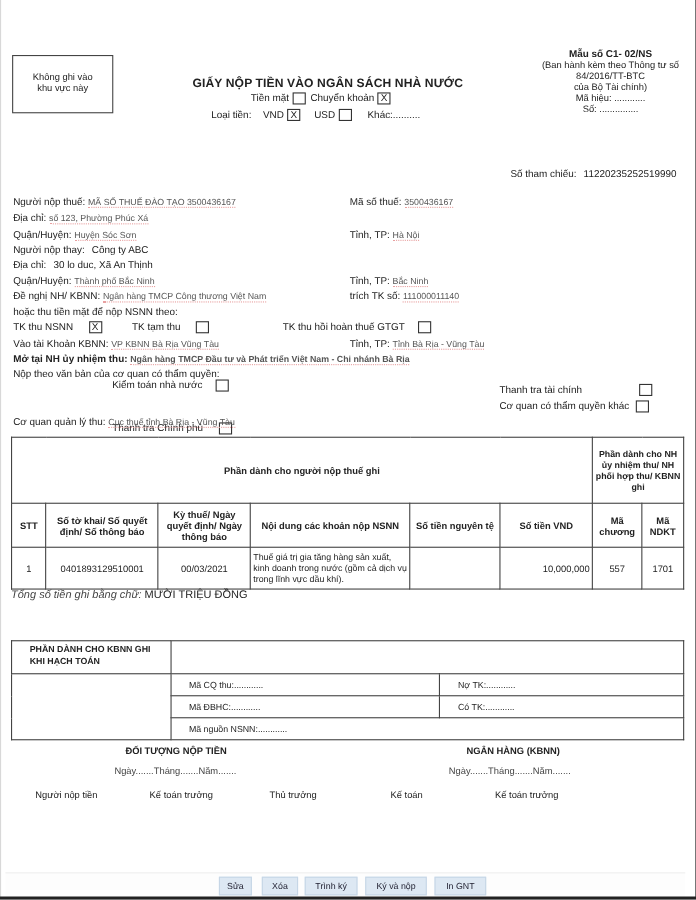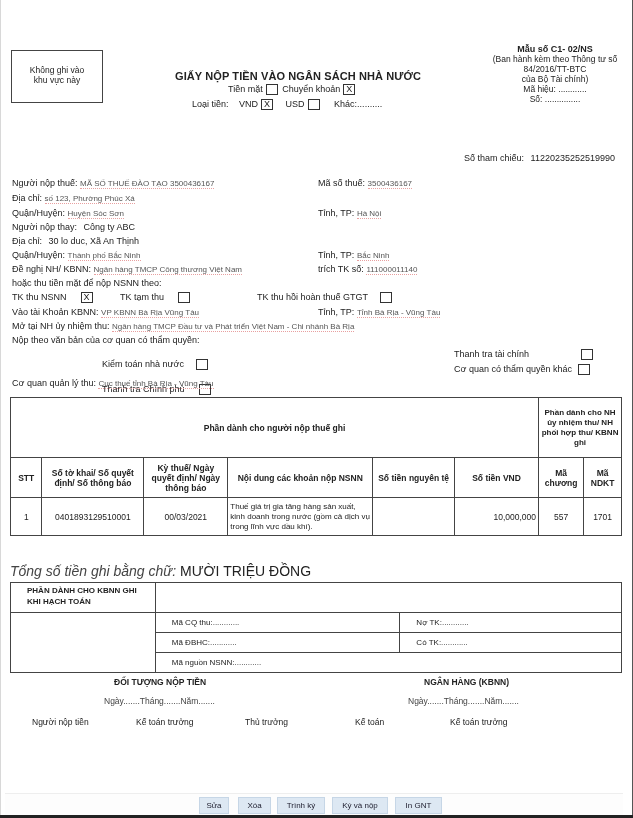--- a/index.html
+++ b/index.html
@@ -123,27 +123,27 @@
   <span>TK thu hồi hoàn thuế GTGT</span><span class="cb" style="margin-left:12px"></span>
 </div>
 <div class="abs" style="left:12px;top:307px;">
   <span class="lbl">Vào tài Khoản KBNN:</span>
   <span class="val">VP KBNN Bà Rịa Vũng Tàu</span>
 </div>
 <div class="abs" style="left:318px;top:307px;">
   <span class="lbl">Tỉnh, TP:</span>
   <span class="val">Tỉnh Bà Rịa - Vũng Tàu</span>
 </div>
-<div class="abs" style="left:12px;top:321px;">
+<div class="abs" style="left:12px;top:321px;font-weight:bold;">
   <span class="lbl">Mở tại NH ủy nhiệm thu:</span>
   <span class="val">Ngân hàng TMCP Đầu tư và Phát triển Việt Nam - Chi nhánh Bà Rịa</span>
 </div>
 
 <div class="abs" style="left:12px;top:335px;">Nộp theo văn bản của cơ quan có thẩm quyền:</div>
-<div class="abs" style="left:102px;top:359px;">
+<div class="abs" style="left:102px;top:345px;">
   <span>Kiểm toán nhà nước</span><span class="cb" style="margin-left:12px"></span>
 </div>
 <div class="abs" style="left:102px;top:384px;">
   <span>Thanh tra Chính phủ</span><span class="cb" style="margin-left:14px"></span>
 </div>
 <div class="abs" style="left:454px;top:349px;">
   <span>Thanh tra tài chính</span><span class="cb" style="margin-left:52px"></span>
 </div>
 <div class="abs" style="left:454px;top:364px;">
   <span>Cơ quan có thẩm quyền khác</span><span class="cb" style="margin-left:6px"></span>
@@ -185,21 +185,21 @@
     <td>00/03/2021</td>
     <td style="text-align:left;font-size:8px;line-height:10px">Thuế giá trị gia tăng hàng sản xuất, kinh doanh trong nước (gồm cả dịch vụ trong lĩnh vực dầu khí).</td>
     <td></td>
     <td style="text-align:right">10,000,000</td>
     <td>557</td>
     <td>1701</td>
   </tr>
 </tbody>
   </table>
 
-<div class="abs" style="left:10px;top:563px;font-size:14px;">
+<div class="abs" style="left:10px;top:536px;font-size:10px;">
   <i style="color:#444">Tổng số tiền ghi bằng chữ:</i>
   <span>MƯỜI TRIỆU ĐỒNG</span>
 </div>
 
 <table class="kb-tbl">
   <colgroup>
       <col style="width:145px">
       <col style="width:245px">
       <col style="width:222px">
     </colgroup>

